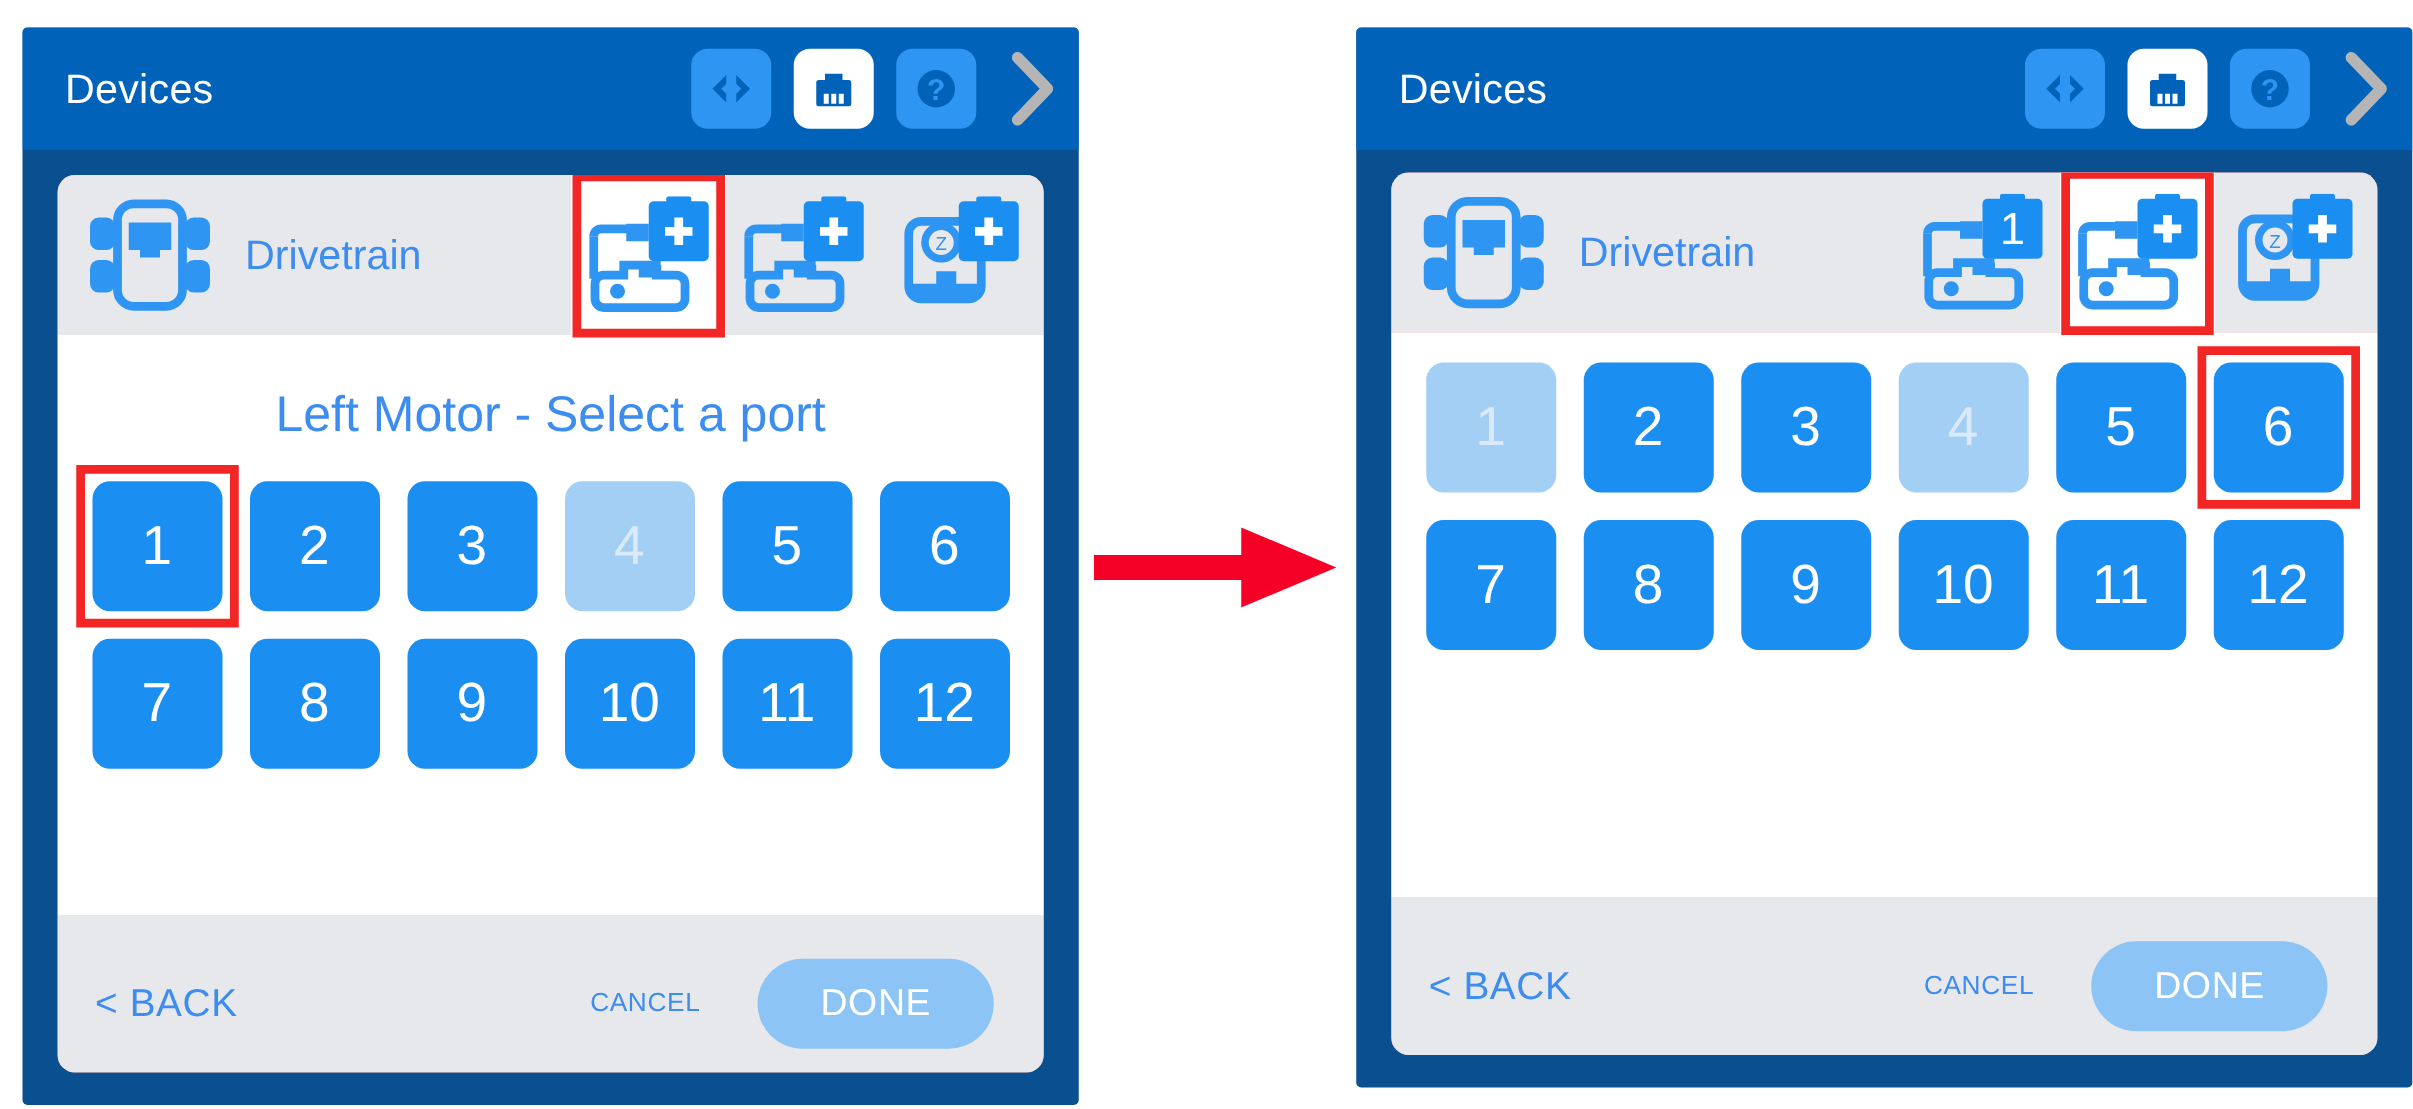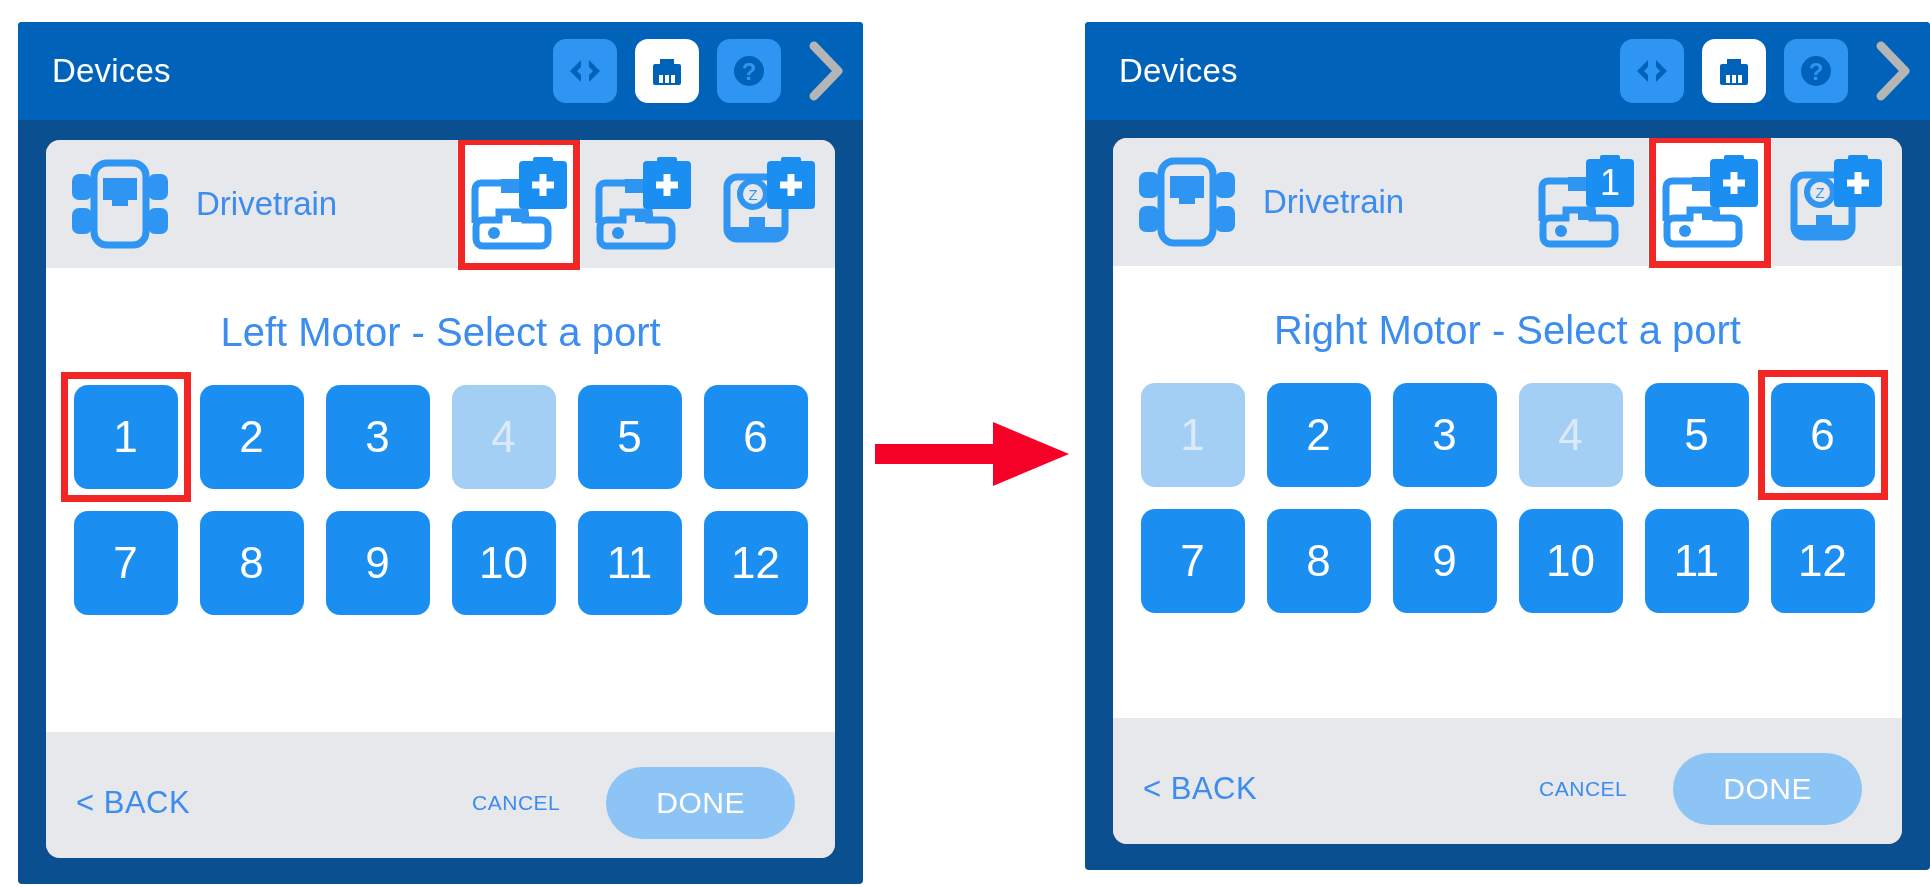--- a/index.html
+++ b/index.html
@@ -291,21 +291,20 @@
               <path d="M14 70 h20 v-10 h16 v10 h20 v6 a8 8 0 0 1 -8 8 h-40 a8 8 0 0 1 -8 -8 z" fill="#2f95f2"></path>
               <rect x="52" y="4" width="48" height="48" rx="4" fill="#1b8ef2"></rect>
               <rect x="66" y="0" width="20" height="9" rx="2" fill="#1b8ef2"></rect>
               <path d="M76 17 v22 M65 28 h22" stroke="#ffffff" stroke-width="7" stroke-linecap="butt"></path>
             </svg>
           </div>
         </div>
       </div>
 
       <div class="body">
-        <div class="prompt">Right Motor - Select a port</div>
         <div class="grid" id="grid-1">
             <div class="port disabled">
               <span>1</span>
             </div>
             <div class="port">
               <span>2</span>
             </div>
             <div class="port">
               <span>3</span>
             </div>

